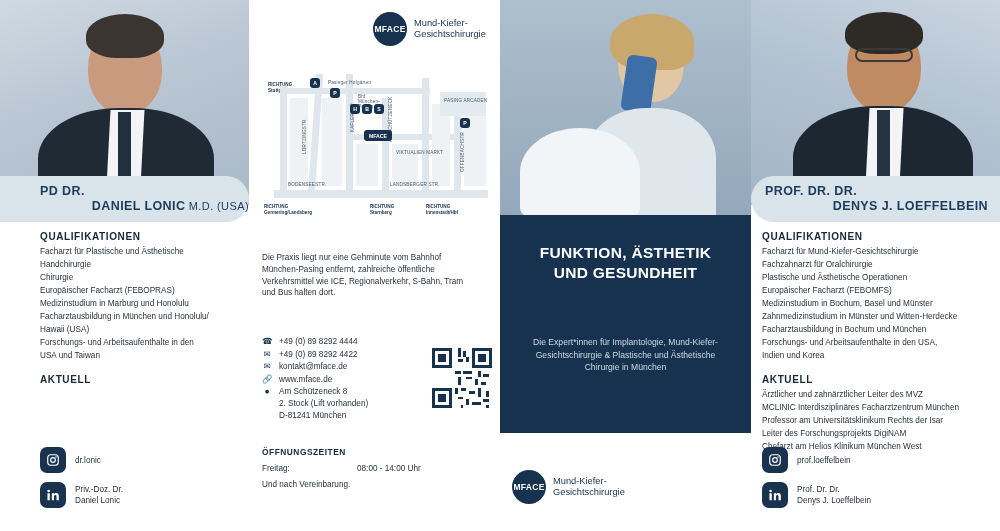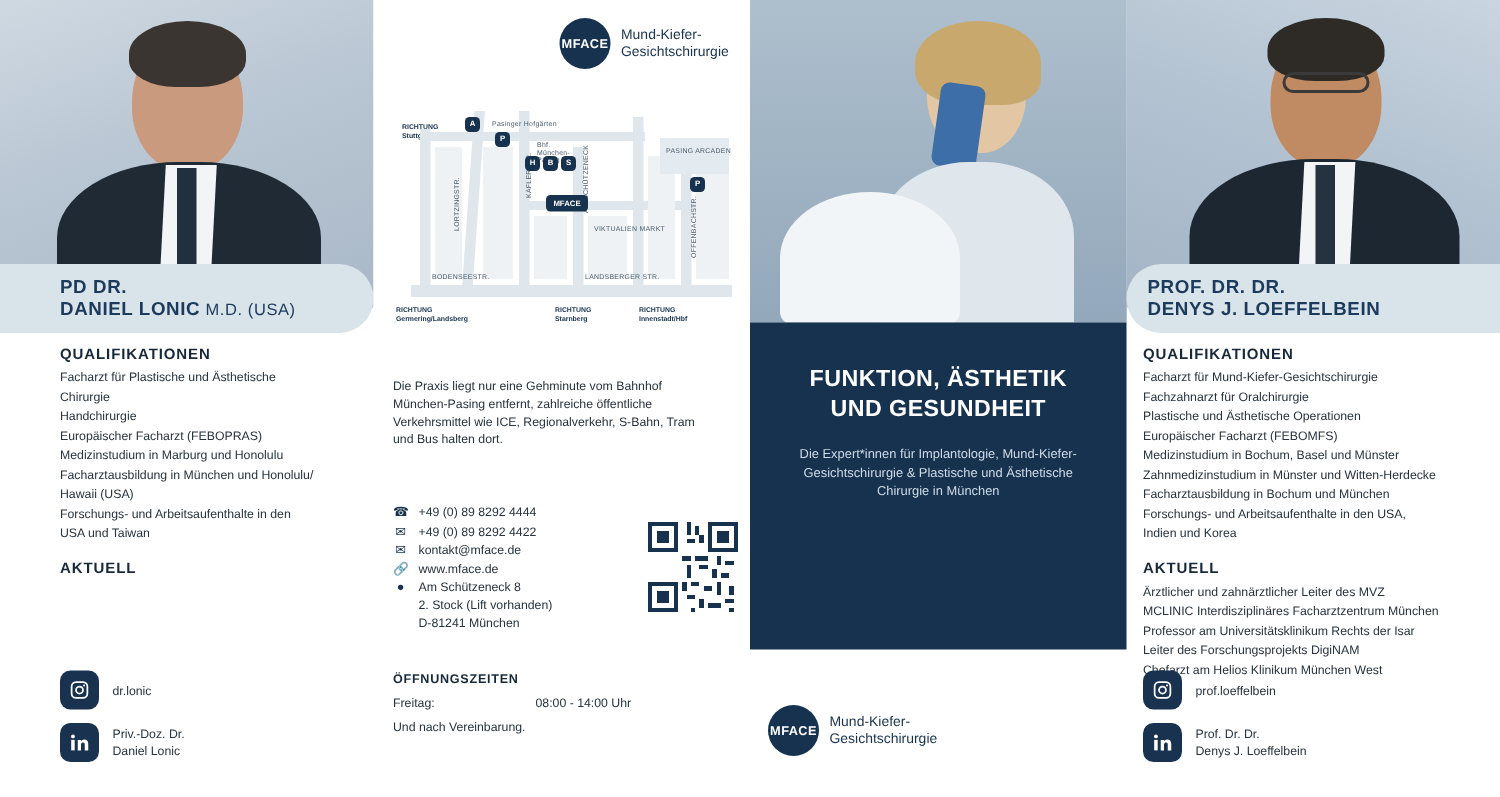--- a/index.html
+++ b/index.html
@@ -35,21 +35,21 @@
     border-top-right-radius:23px; border-bottom-right-radius:23px;
     display:flex; flex-direction:column; justify-content:center;
     padding-left:40px;
   }
   .name-band.right {
     left:751px; width:249px; padding-left:14px; padding-right:12px;
     border-top-right-radius:0; border-bottom-right-radius:0;
     border-top-left-radius:23px; border-bottom-left-radius:23px;
   }
   .name-line1 { font-size:12.5px; font-weight:bold; color:#1b3a5c; letter-spacing:.4px; line-height:15px; }
-  .name-line2 { font-size:12.5px; font-weight:bold; color:#1b3a5c; letter-spacing:.4px; line-height:15px; }
+  .name-line2 { font-size:12.5px; font-weight:bold; color:#1b3a5c; letter-spacing:.4px; line-height:15px;text-align:right; }
   .name-line2 .suffix { font-weight:normal; font-size:11px; }
 
   .bio { position:absolute; top:231px; width:205px; font-size:8.2px; line-height:11.6px; color:#26323d; }
   .bio.left { left:40px; }
   .bio.right { left:762px; width:215px; }
   .bio h4 { margin:0 0 3px 0; font-size:10px; font-weight:bold; letter-spacing:.6px; color:#16283a; text-transform:uppercase; }
   .bio ul { list-style:none; margin:0 0 12px 0; padding:0; }
   .bio li { margin:0 0 1.5px 0; }
 
   .social { position:absolute; display:flex; align-items:center; gap:9px; }
@@ -90,21 +90,21 @@
   .logo-bottom { position:absolute; left:512px; top:470px; display:flex; align-items:center; gap:7px; }
   .feature-photo {
     position:absolute; left:500px; top:0; width:251px; height:215px;
     background:linear-gradient(180deg,#9fb3c6 0%,#8fa6ba 60%,#7f98ae 100%);
     overflow:hidden;
   }
   .feature-blue {
     position:absolute; left:500px; top:215px; width:251px; height:218px;
     background:#16324f; color:#fff;
     display:flex; flex-direction:column; align-items:center; justify-content:flex-start;
-    padding:28px 22px 0 22px; text-align:center;
+    padding:28px 22px 0 22px; text-align:center;gap:40px;
   }
   .feature-blue h1 { margin:0; font-size:15.5px; font-weight:bold; line-height:20px; letter-spacing:.3px; }
   .feature-blue p { margin:13px 0 0 0; font-size:8.6px; line-height:12.6px; color:#cfdbe6; }
 
   
   .mroad { position:absolute; background:#dfe6ec; }
   .mblock { position:absolute; background:#eef2f5; }
   .mlabel { position:absolute; font-size:4.6px; color:#4a5b6b; letter-spacing:.2px; }
   .mlabel.v { transform:rotate(-90deg); transform-origin:left top; white-space:nowrap; }
   .mpin {
@@ -130,22 +130,22 @@
 
     <div class="name-band">
       <div class="name-line1">PD DR.</div>
       <div class="name-line2"><span>DANIEL LONIC</span><span class="suffix"> M.D. (USA)</span></div>
     </div>
 
     <div class="bio left">
       <h4>QUALIFIKATIONEN</h4>
       <ul>
         <li>Facharzt für Plastische und Ästhetische</li>
+        <li>Handchirurgie</li>
         <li>Chirurgie</li>
-        <li>Handchirurgie</li>
         <li>Europäischer Facharzt (FEBOPRAS)</li>
         <li>Medizinstudium in Marburg und Honolulu</li>
         <li>Facharztausbildung in München und Honolulu/</li>
         <li>Hawaii (USA)</li>
         <li>Forschungs- und Arbeitsaufenthalte in den</li>
         <li>USA und Taiwan</li>
       </ul>
       <h4>AKTUELL</h4>
     </div>
 

